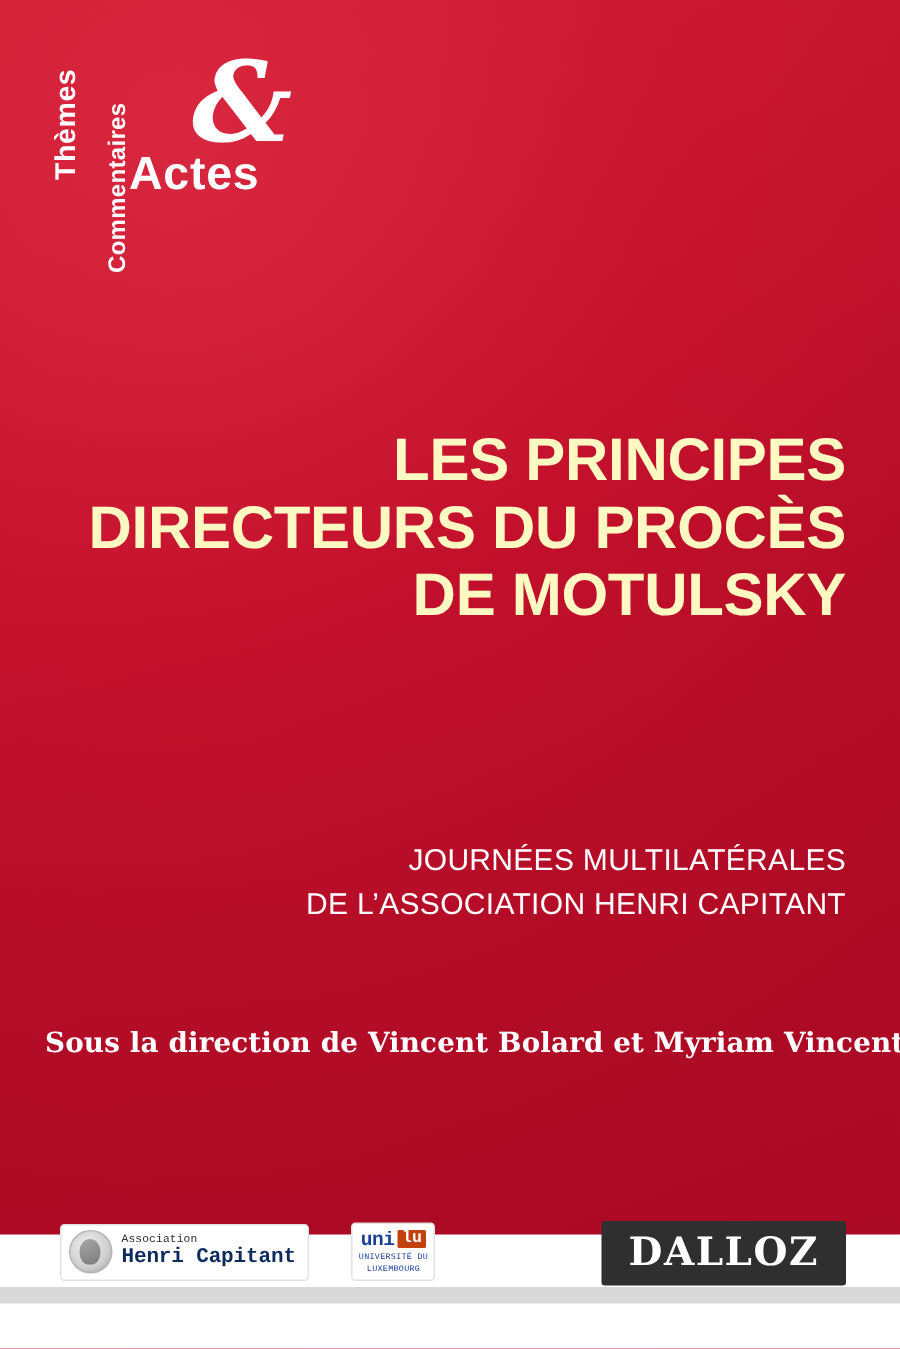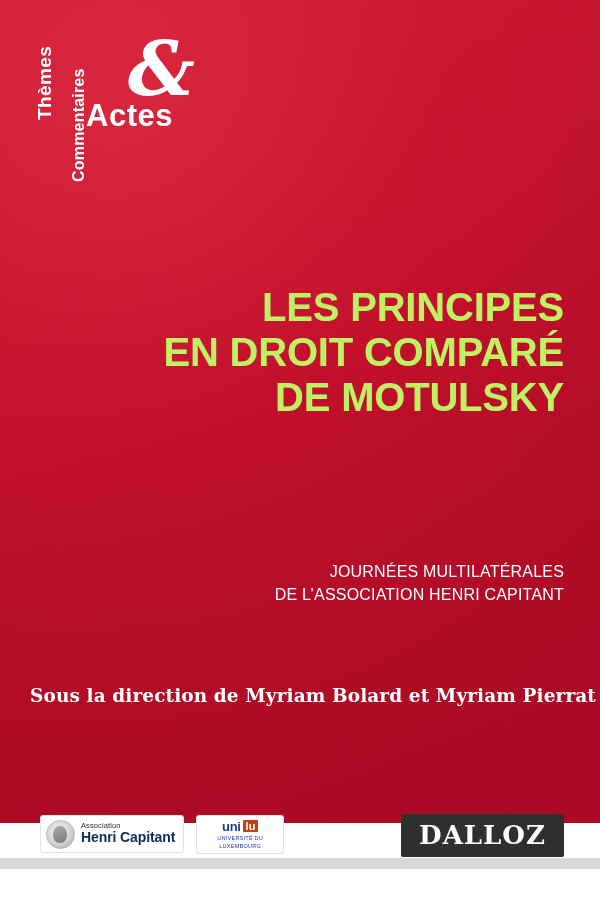--- a/index.html
+++ b/index.html
@@ -107,38 +107,38 @@
 
   
   .title-block {
     position: absolute;
     left: 30px;
     right: 36px;
     top: 285px;
     text-align: right;
   }
   .title-line {
-    color: #bef264;
+    color: #fef9c3;
     font-weight: bold;
     font-size: 40px;
     line-height: 1.12;
     letter-spacing: -0.2px;
     text-transform: uppercase;
     white-space: nowrap;
   }
   .subtitle-block {
     position: absolute;
     left: 30px;
     right: 36px;
     top: 560px;
     text-align: right;
   }
   .subtitle-line {
     color: #ffffff;
-    font-size: 16px;
+    font-size: 20px;
     line-height: 1.45;
     letter-spacing: 0.2px;
     text-transform: uppercase;
     font-weight: 300;
     white-space: nowrap;
   }
   .editors {
     position: absolute;
     left: 30px;
     right: 36px;
@@ -151,22 +151,23 @@
     letter-spacing: 0.1px;
     white-space: nowrap;
   }
 
   
   .logo-row {
     position: absolute;
     left: 40px;
     bottom: 45px;
     display: flex;
-    align-items: flex-start;
-    gap: 12px;
+    align-items: center;
+    gap: 28px;
+    font-family: Liberation Mono, monospace;
   }
   .logo-hc {
     display: flex;
     align-items: center;
     gap: 6px;
     background: #ffffff;
     border: 1px solid #e2e2e2;
     border-radius: 3px;
     padding: 5px 8px 5px 5px;
     height: 26px;
@@ -204,21 +205,21 @@
     font-size: 14px;
     font-weight: bold;
     color: #0d2b5c;
     letter-spacing: -0.1px;
   }
 
   .logo-uni {
     background: #ffffff;
     border: 1px solid #e2e2e2;
     border-radius: 3px;
-    padding: 5px 20px;
+    padding: 5px 4px;
     text-align: center;
     height: 27px;
     display: flex;
     flex-direction: column;
     justify-content: center;
   }
   .logo-uni .uni-mark {
     display: inline-flex;
     align-items: center;
     gap: 2px;
@@ -273,30 +274,30 @@
 
   <div class="badge">
     <div class="amp">&amp;</div>
     <div class="actes">Actes</div>
     <div class="vert themes">Thèmes</div>
     <div class="vert commentaires">Commentaires</div>
   </div>
 
   <div class="title-block">
     <div class="title-line">LES PRINCIPES</div>
-    <div class="title-line">EN DROIT COMPARÉ</div>
+    <div class="title-line">DIRECTEURS DU PROCÈS</div>
     <div class="title-line">DE MOTULSKY</div>
   </div>
 
   <div class="subtitle-block">
     <div class="subtitle-line">JOURNÉES MULTILATÉRALES</div>
     <div class="subtitle-line">DE L’ASSOCIATION HENRI CAPITANT</div>
   </div>
 
-  <div class="editors">Sous la direction de Myriam Bolard et Myriam Pierrat</div>
+  <div class="editors">Sous la direction de Vincent Bolard et Myriam Vincent</div>
 
   <div class="bottom-band"></div>
   <div class="grey-bar"></div>
   <div class="grey-bar-2"></div>
 
   <div class="logo-row">
     <div class="logo-hc">
       <div class="seal"></div>
       <div class="hc-text">
         <div class="hc-assoc">Association</div>

